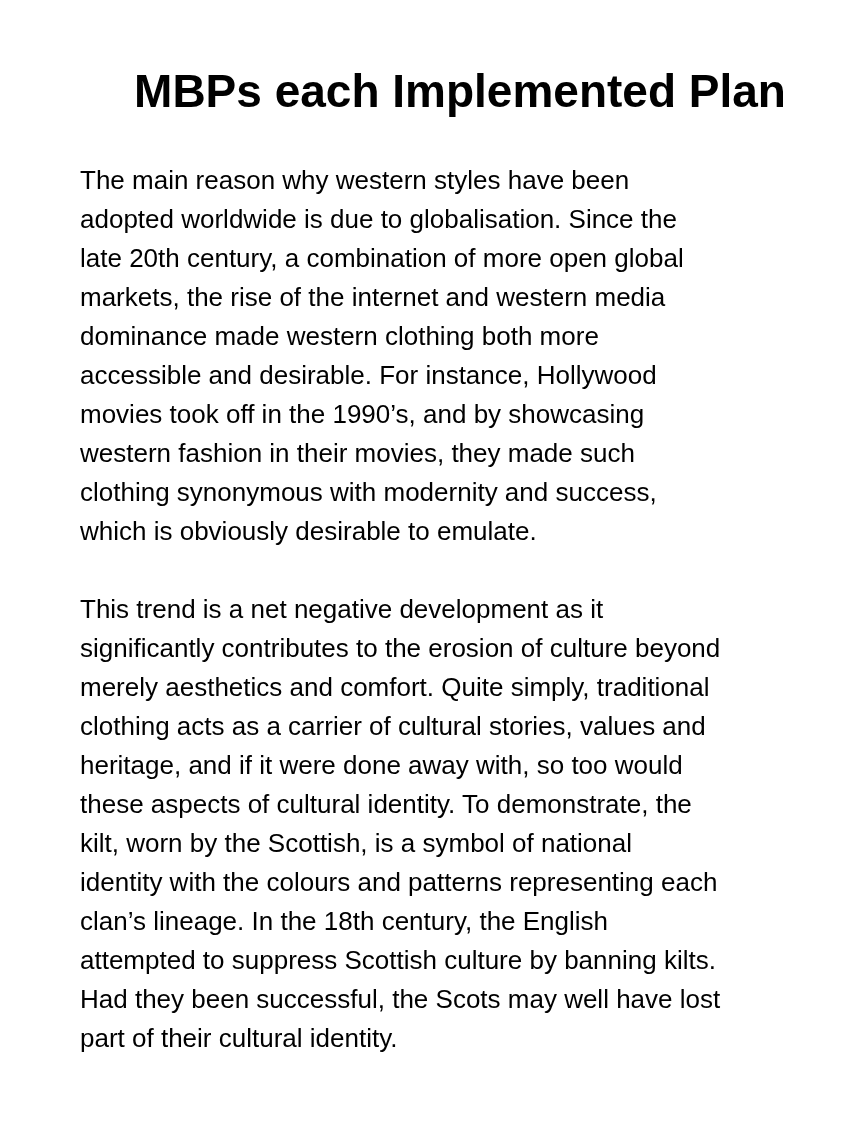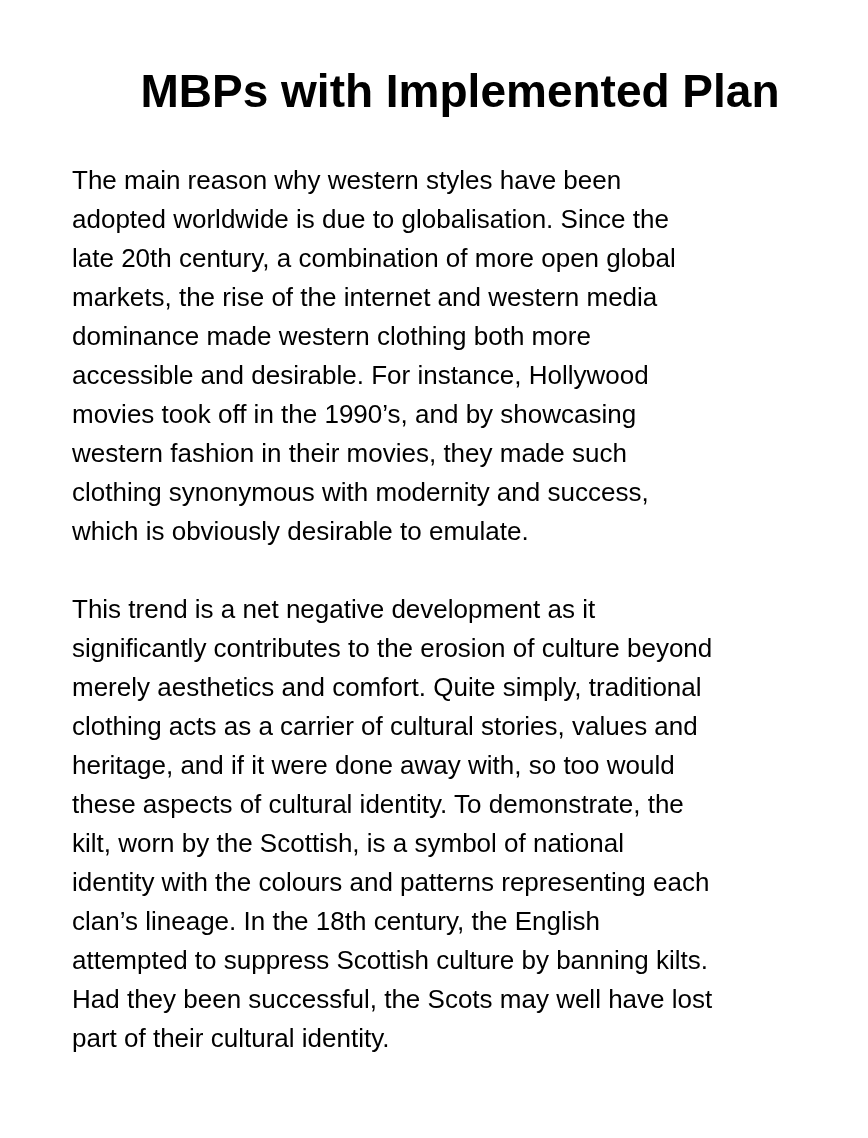--- a/index.html
+++ b/index.html
@@ -24,30 +24,30 @@
       font-weight: bold;
       text-align: center;
       margin: 0 0 42px 52px;
       letter-spacing: 0;
       white-space: nowrap;
     }
     .doc-paragraph {
       font-size: 26px;
       line-height: 39px;
       font-weight: normal;
-      margin: 0 0 39px 0;
+      margin: 0 0 39px 8px;
       white-space: pre;
       letter-spacing: 0;
     }
   </style>
 </head>
 <body>
 
 <div class="page">
-  <h1 class="doc-title">MBPs with Implemented Plan</h1>
+  <h1 class="doc-title">MBPs each Implemented Plan</h1>
   <p class="doc-paragraph">The main reason why western styles have been
 adopted worldwide is due to globalisation. Since the
 late 20th century, a combination of more open global
 markets, the rise of the internet and western media
 dominance made western clothing both more
 accessible and desirable. For instance, Hollywood
 movies took off in the 1990’s, and by showcasing
 western fashion in their movies, they made such
 clothing synonymous with modernity and success,
 which is obviously desirable to emulate.</p>

